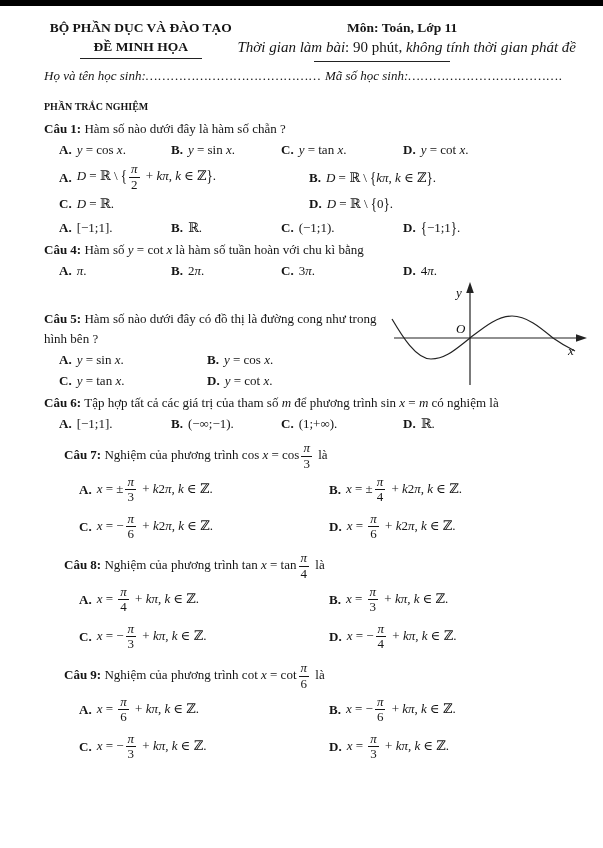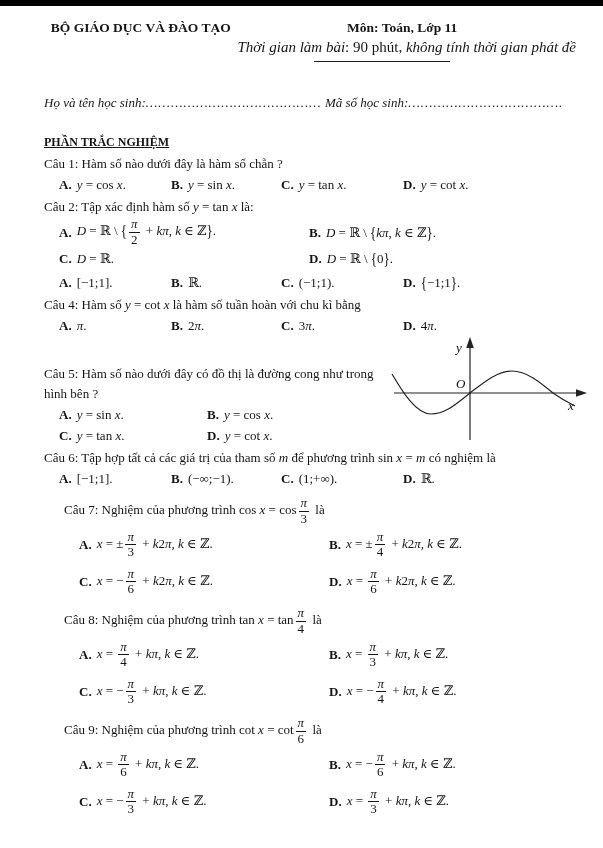--- a/index.html
+++ b/index.html
@@ -12,28 +12,28 @@
   .page{padding:0 36px 0 44px;}
   
   .header{display:flex;margin-top:12px;}
   .h-left{width:37%;text-align:center;}
   .h-right{width:63%;text-align:center;}
   .h-bold{font-weight:bold;font-size:13.5px;line-height:19px;white-space:nowrap;}
   .underlined{display:inline-block;border-bottom:1.6px solid #222;padding:0 14px 2px 14px;}
   .h-time{font-size:15px;line-height:20px;position:relative;white-space:pre;padding-bottom:5px;}
   .time-rule{position:absolute;bottom:0;left:50%;margin-left:-88px;width:136px;border-bottom:1.5px solid #222;}
   
-  .student-line{margin-top:31px;font-style:italic;line-height:20px;white-space:nowrap;}
+  .student-line{margin-top:4px;font-style:italic;line-height:20px;white-space:nowrap;}
   .dots{letter-spacing:1px;}
   
-  .section-title{margin-top:19px;font-weight:bold;font-size:12px;line-height:20px;text-decoration:underline;}
+  .section-title{margin-top:11px;font-weight:bold;font-size:10px;line-height:20px;}
   
   .question{margin-top:2px;}
   .stem{line-height:20px;}
-  .qnum{font-weight:normal;}
+  .qnum{font-weight:bold;}
   .opts{display:grid;padding-left:15px;}
   .q-row4 .opts{grid-template-columns:112px 110px 122px auto;}
   .q-col2 .opts,.q-col2f .opts{grid-template-columns:250px auto;}
   .q-graph .opts{grid-template-columns:148px auto;}
   .opt{display:flex;align-items:center;min-height:21px;line-height:19px;}
   .q-col2 .opt{min-height:23px;}
   .q-col2f{margin-top:7px;margin-left:20px;}
   .q-col2f .stem{margin-bottom:1px;}
   .q-col2f .opt{min-height:35px;}
   .q-col2f .opts{row-gap:2px;margin-bottom:2px;}
@@ -52,21 +52,22 @@
 </style>
 </head>
 <body>
 
 <div class="topbar"></div>
 
 <div class="page">
 
   <div class="header">
     <div class="h-left">
-      <div class="h-bold">BỘ GIÁO DỤC VÀ ĐÀO TẠO</div>
+      <div class="h-bold">BỘ PHẦN DỤC VÀ ĐÀO TẠO</div>
+      <div class="h-bold"><span class="underlined">ĐỀ MINH HỌA</span></div>
     </div>
     <div class="h-right">
       <div class="h-bold">Môn: Toán, Lớp 11</div>
       <div class="h-time"><i>Thời gian làm bài</i><span>: 90 phút, </span><i>không tính thời gian phát đề</i><span class="time-rule"></span></div>
     </div>
   </div>
 
   <div class="student-line"><span>Họ và tên học sinh:</span><span class="dots">……………………………………</span><span> Mã số học sinh:</span><span class="dots">……………………………….</span></div>
 
   <div class="section-title">PHẦN TRẮC NGHIỆM</div>
@@ -87,21 +88,20 @@
             <b class="olab">C.</b>
             <span class="otext"><span class="m"><i>y</i> = tan <i>x</i>.</span></span>
           </div>
           <div class="opt">
             <b class="olab">D.</b>
             <span class="otext"><span class="m"><i>y</i> = cot <i>x</i>.</span></span>
           </div>
         </div>
       </div>
       <div class="question q-col2">
-        <div class="stem"><b class="qnum">Câu 2:</b> Tập xác định hàm số <span class="m"><i>y</i> = tan <i>x</i></span> là:</div>
         <div class="opts">
           <div class="opt">
             <b class="olab">A.</b>
             <span class="otext"><span class="m"><i>D</i> = ℝ \ <span class="br">{</span><span class="fr">
                   <span><i>π</i></span>
                   <span>2</span>
                 </span> + <i>kπ</i>, <i>k</i> ∈ ℤ<span class="br">}</span>.</span></span>
           </div>
           <div class="opt">
             <b class="olab">B.</b>

